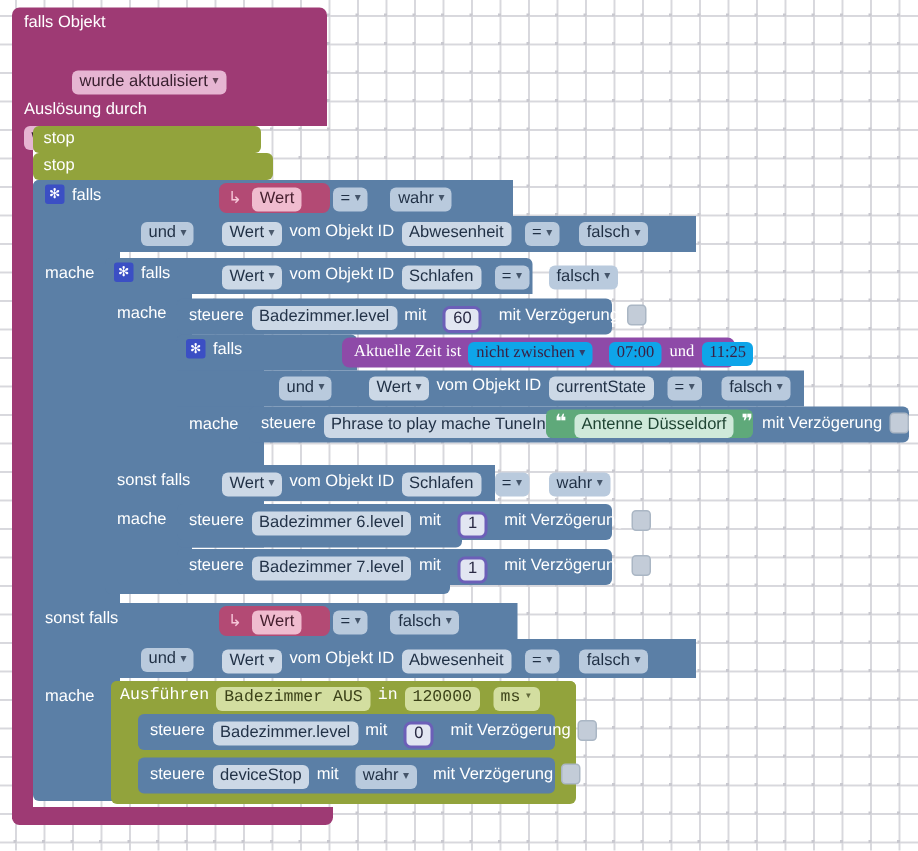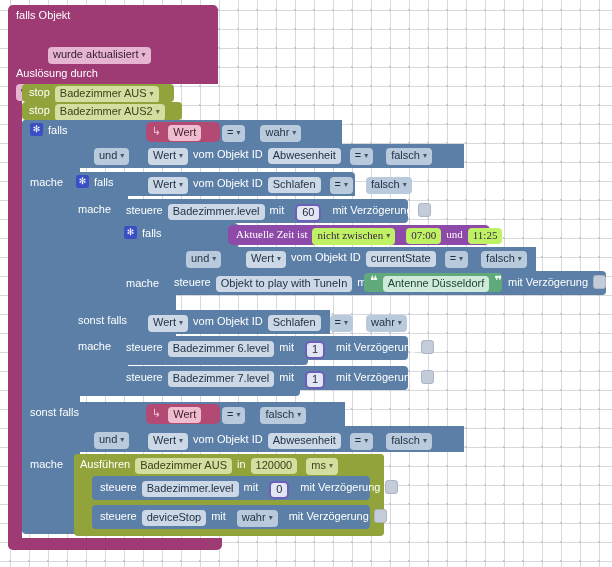--- a/index.html
+++ b/index.html
@@ -51,21 +51,21 @@
   .c-olive{background:#92a33c;}
   .c-blue{background:#5b7fa6;}
   .c-purple{background:#8e4aa8;}
   .c-pink{background:#b34a74;}
   .c-green{background:#5fa97a;}
 
   .chip-magenta{background:#e6b5d2;color:#3a2030;}
   .chip-olive{background:#d3dea0;color:#3b4118;}
   .chip-blue{background:#ccd8e6;color:#223247;}
   .chip-blue-d{background:#b9cadd;color:#1f2f44;}
-  .chip-purple{background:#bef264;color:#3a2044;}
+  .chip-purple{background:#0ea5e9;color:#3a2044;}
   .chip-pink{background:#f0bccf;color:#46202f;}
   .chip-green{background:#cfe9da;color:#1f4433;}
   .chip-num{background:#e2e6f2;color:#2a2a44;border:2px solid #6c5fb8;border-radius:5px;padding:0px 5px 1px;}
 
   .icon-gear{
     display:inline-block;width:13px;height:13px;border-radius:2px;
     background:#3b4fc4;color:#fff;font-size:9px;line-height:13px;text-align:center;
     vertical-align:middle;position:relative;top:-1px;
   }
   .arrowicon{color:#f6c6d8;font-size:11px;margin-right:2px;}
@@ -100,31 +100,25 @@
   <div class="row" style="left:16px;top:67px;flex-direction:column;">
     <span class="lbl">Auslösung durch</span>
     <span class="chip chip-magenta">
       <span>with</span><span class="caret">▾</span>
     </span>
   </div>
 
   <div class="blk c-olive" style="left:22px;top:84px;width:152px;height:18px;border-radius:4px;"></div>
   <div class="row" style="left:29px;top:86px;">
     <span class="lbl">stop</span>
-    <span class="chip chip-olive">
-      <span>Badezimmer AUS</span><span class="caret">▾</span>
-    </span>
   </div>
 
   <div class="blk c-olive" style="left:22px;top:102px;width:160px;height:18px;border-radius:4px;"></div>
   <div class="row" style="left:29px;top:104px;">
     <span class="lbl">stop</span>
-    <span class="chip chip-olive">
-      <span>Badezimmer AUS2</span><span class="caret">▾</span>
-    </span>
   </div>
 
   <div class="blk c-blue" style="left:22px;top:120px;width:58px;height:412px;border-radius:4px 0 0 4px;"></div>
   <div class="blk c-blue" style="left:22px;top:520px;width:250px;height:14px;border-radius:0 0 4px 4px;"></div>
 
   <div class="blk c-blue" style="left:22px;top:120px;width:260px;height:24px;border-radius:4px 4px 0 0;"></div>
   <div class="row" style="left:30px;top:124px;">
     <span class="icon-gear">✻</span>
     <span class="lbl">falls</span>
   </div>
@@ -242,21 +236,21 @@
     </span>
   </div>
 
   <div class="row" style="left:126px;top:277px;">
     <span class="lbl">mache</span>
   </div>
 
   <div class="blk c-blue" style="left:166px;top:271px;width:440px;height:24px;border-radius:4px;"></div>
   <div class="row" style="left:174px;top:276px;">
     <span class="lbl">steuere</span>
-    <span class="chip chip-blue">Objekt to play with TuneIn</span>
+    <span class="chip chip-blue">Phrase to play mache TuneIn</span>
     <span class="lbl">mit</span>
   </div>
   <div class="blk c-green" style="left:364px;top:273px;width:138px;height:19px;border-radius:4px;"></div>
   <div class="row" style="left:370px;top:276px;">
     <span class="quote">❝</span>
     <span class="chip chip-green">Antenne Düsseldorf</span>
     <span class="quote">❞</span>
   </div>
   <div class="row" style="left:508px;top:276px;">
     <span class="lbl">mit Verzögerung</span>
@@ -344,21 +338,21 @@
       <span>falsch</span><span class="caret">▾</span>
     </span>
   </div>
 
   <div class="row" style="left:30px;top:458px;">
     <span class="lbl">mache</span>
   </div>
 
   <div class="blk c-olive" style="left:74px;top:454px;width:310px;height:82px;border-radius:4px;"></div>
   <div class="blk c-olive" style="left:74px;top:454px;width:310px;height:22px;border-radius:4px 4px 0 0;"></div>
-  <div class="row" style="left:80px;top:458px;">
+  <div class="row" style="left:80px;top:458px;font-family:Liberation Mono, monospace;">
     <span class="lbl">Ausführen</span>
     <span class="chip chip-olive">Badezimmer AUS</span>
     <span class="lbl">in</span>
     <span class="chip chip-olive">120000</span>
     <span class="chip chip-olive" style="margin-left:4px;">
       <span>ms</span><span class="caret">▾</span>
     </span>
   </div>
 
   <div class="blk c-blue" style="left:92px;top:476px;width:278px;height:24px;border-radius:4px;"></div>

